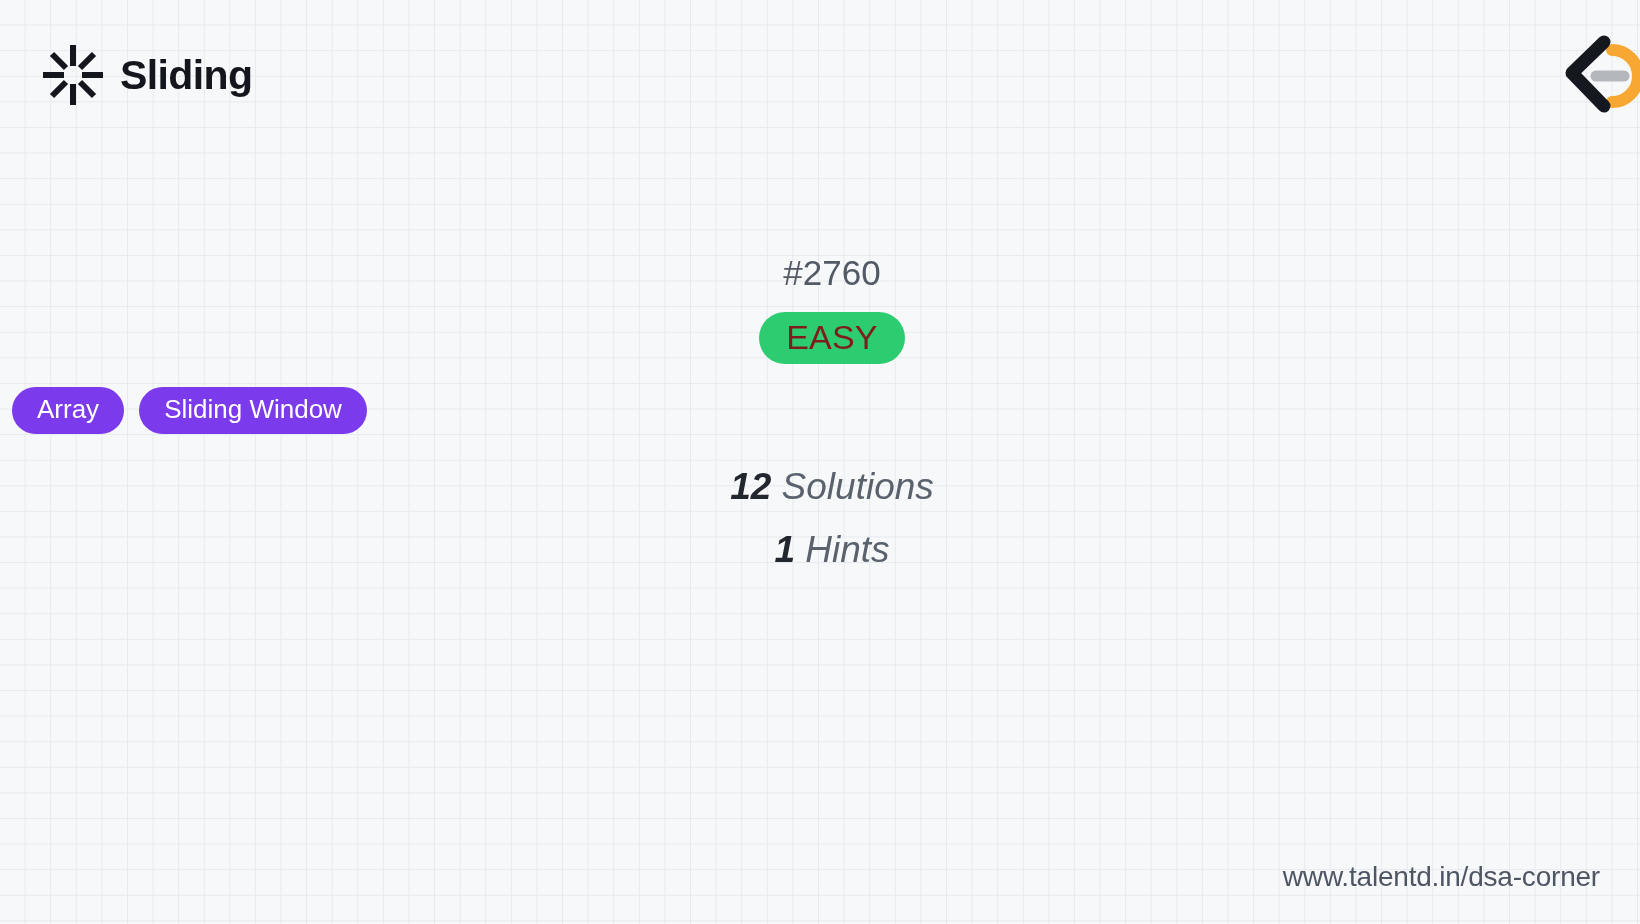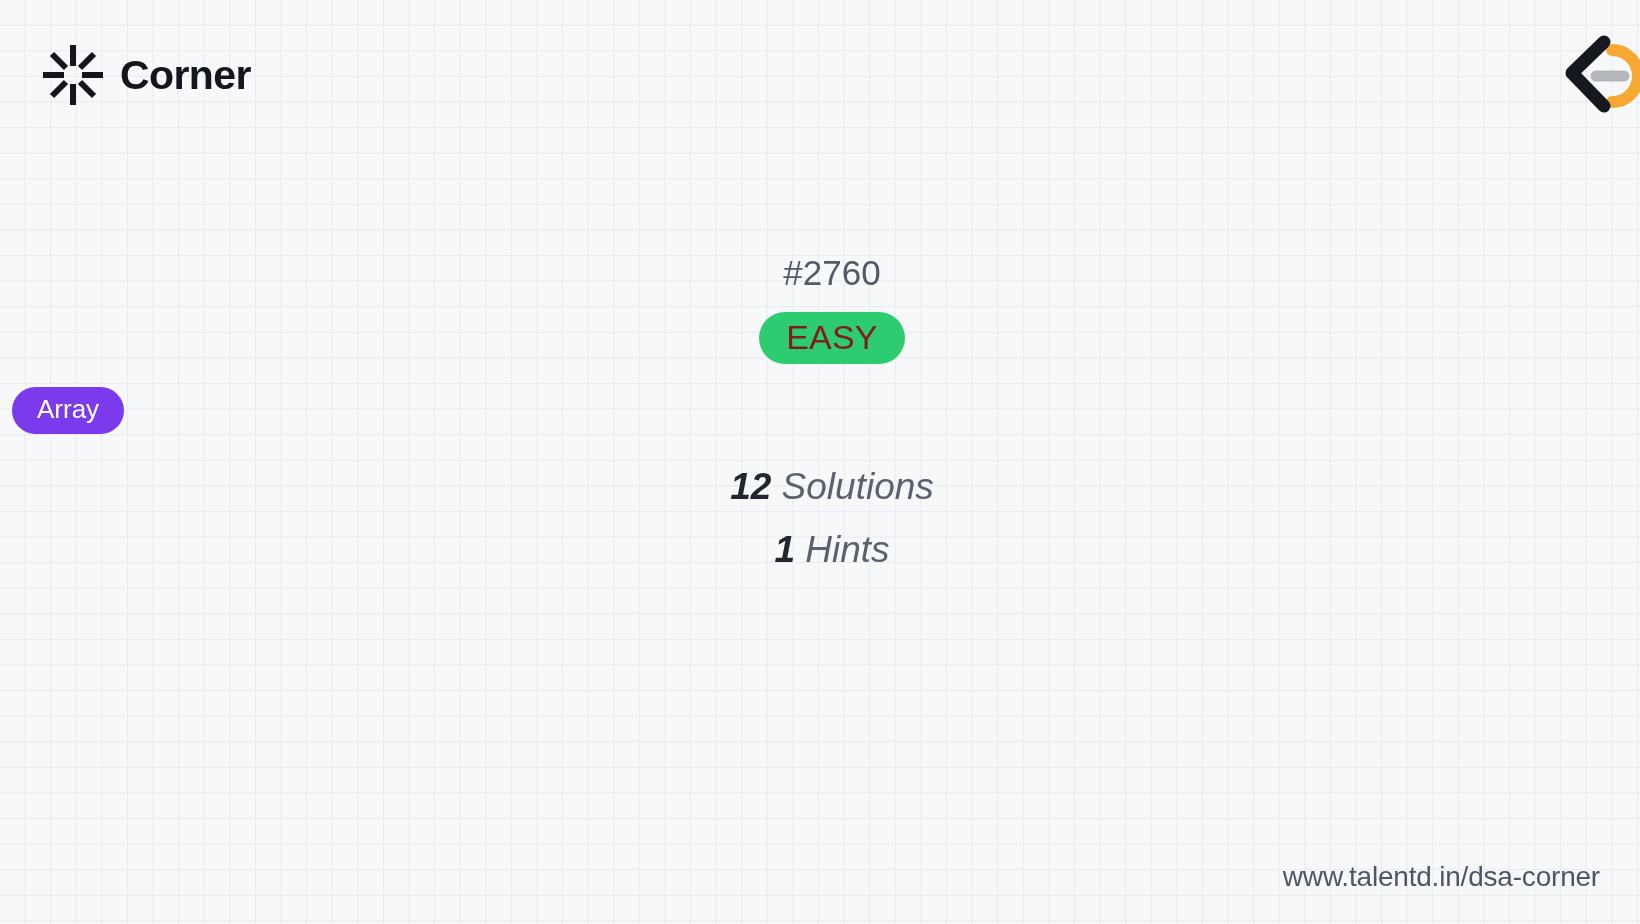--- a/index.html
+++ b/index.html
@@ -177,21 +177,21 @@
           <line x1="31" y1="1" x2="31" y2="22"></line>
           <line x1="31" y1="40" x2="31" y2="61"></line>
           <line x1="1" y1="31" x2="22" y2="31"></line>
           <line x1="40" y1="31" x2="61" y2="31"></line>
           <line x1="10" y1="10" x2="24" y2="24"></line>
           <line x1="38" y1="38" x2="52" y2="52"></line>
           <line x1="52" y1="10" x2="38" y2="24"></line>
           <line x1="24" y1="38" x2="10" y2="52"></line>
         </g>
       </svg>
-      <span class="brand-name">Corner</span>
+      <span class="brand-name">Sliding</span>
     </div>
 
 
     <svg class="corner-logo" viewBox="0 0 110 100">
       <path d="M74 24 A 26 26 0 0 1 74 76" fill="none" stroke="#f7a832" stroke-width="12" stroke-linecap="round"></path>
       <path d="M66 16 L 34 47 L 66 80" fill="none" stroke="#15181f" stroke-width="13" stroke-linecap="round" stroke-linejoin="round"></path>
       <line x1="58" y1="50" x2="86" y2="50" stroke="#b4b8bd" stroke-width="11" stroke-linecap="round"></line>
     </svg>
 
   </div>
@@ -200,20 +200,21 @@
 
     <div class="problem-number">#2760</div>
 
 
     <div class="difficulty-row">
       <span class="difficulty-badge">EASY</span>
     </div>
 
     <div class="tags-row">
       <span class="tag">Array</span>
+      <span class="tag">Sliding Window</span>
     </div>
 
     <div class="stat-line">
       <span class="stat-value">12</span><span>&nbsp;</span><span>Solutions</span>
     </div>
 
     <div class="stat-line">
       <span class="stat-value">1</span><span>&nbsp;</span><span>Hints</span>
     </div>
 

